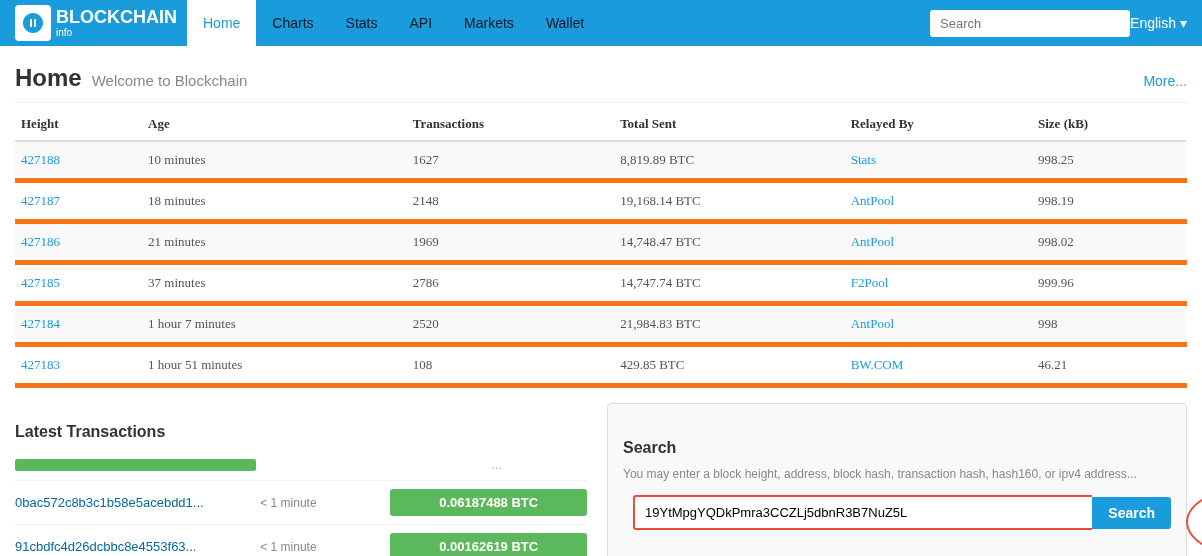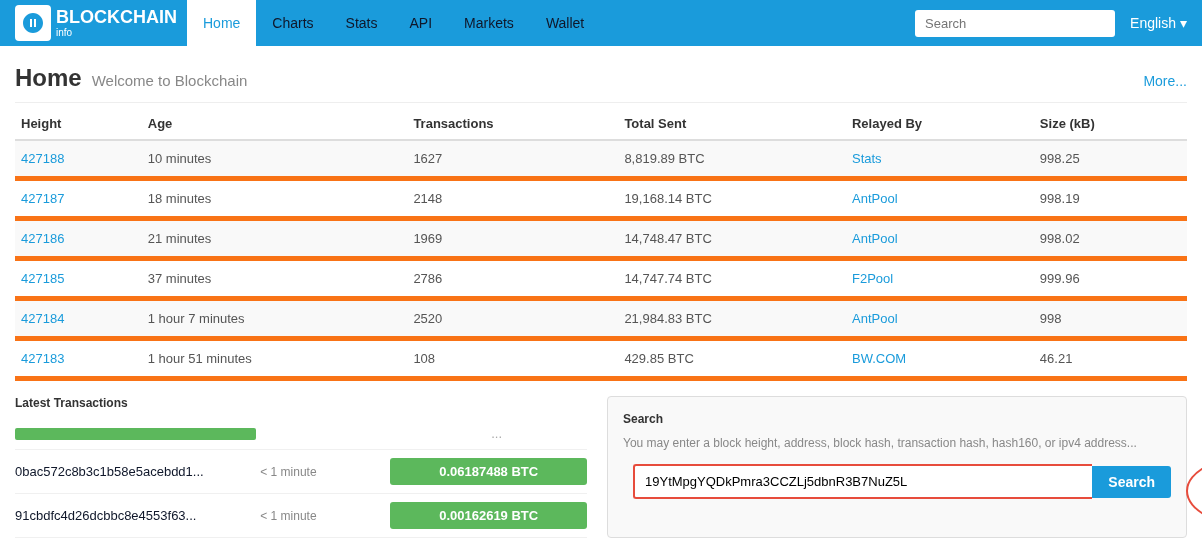--- a/index.html
+++ b/index.html
@@ -49,21 +49,20 @@
       background: #fff;
       border: none;
       border-radius: 3px;
       padding: 6px 10px;
       width: 200px;
       font-size: 13px;
       color: #aaa;
     }
     .lang-selector {
       color: #fff;
-      margin-left: 15px;
       font-size: 14px;
       cursor: pointer;
       display: flex;
       align-items: center;
       gap: 4px;
     }
 
     
     .content { padding: 10px 15px; }
 
@@ -74,21 +73,21 @@
       padding: 8px 0 10px 0;
       border-bottom: 1px solid #eee;
       margin-bottom: 5px;
     }
     .page-title-wrap { display: flex; align-items: baseline; gap: 10px; }
     .page-title { font-size: 24px; font-weight: bold; color: #333; }
     .page-subtitle { font-size: 15px; color: #888; }
     .more-link { color: #1a9bdb; text-decoration: none; font-size: 14px; }
 
     
-    table { width: 100%; border-collapse: collapse; }
+    table { width: 100%; border-collapse: collapse; font-family: Liberation Serif, serif; }
     thead th {
       text-align: left;
       font-weight: bold;
       color: #333;
       padding: 8px 6px;
       border-bottom: 2px solid #ddd;
       font-size: 13px;
     }
     tbody tr { border-bottom: 5px solid #f97316; }
     tbody tr:nth-child(odd) { background: #f9f9f9; }
@@ -99,31 +98,31 @@
 
     
     .bottom-section {
       display: flex;
       gap: 20px;
       margin-top: 15px;
     }
     .latest-transactions {
       flex: 1;
     }
-    .section-title { font-size: 12px; font-weight: bold; color: #333; margin-bottom: 8px; }
+    .section-title { font-size: 16px; font-weight: bold; color: #333; margin-bottom: 8px; margin-top: 20px; }
 
     .tx-row {
       display: flex;
       align-items: center;
       padding: 8px 0;
       border-bottom: 1px solid #f0f0f0;
       gap: 15px;
     }
     .tx-row:first-child { border-top: 1px solid #f0f0f0; }
-    .tx-hash { color: #0f172a; font-size: 13px; flex: 2; }
+    .tx-hash { color: #0369a1; font-size: 13px; flex: 2; }
     .tx-time { color: #888; font-size: 12px; flex: 1; }
     .tx-amount {
       background: #5cb85c;
       color: #fff;
       padding: 6px 12px;
       border-radius: 3px;
       font-size: 13px;
       font-weight: bold;
       flex: 1.5;
       text-align: center;

